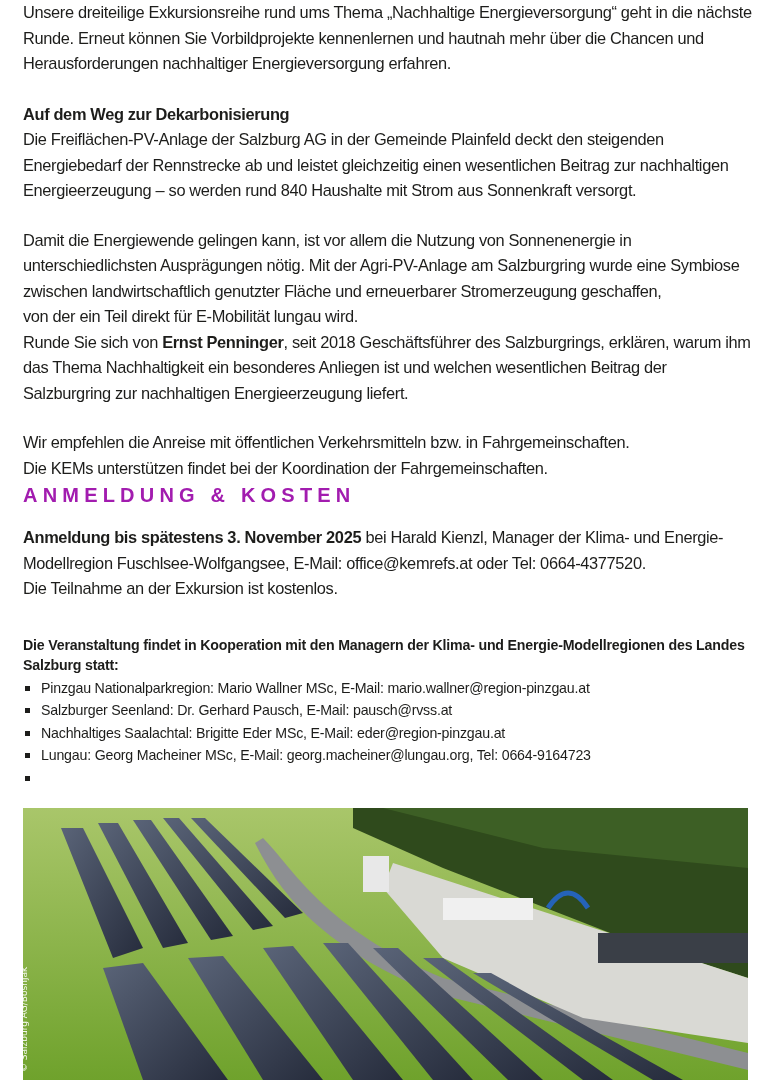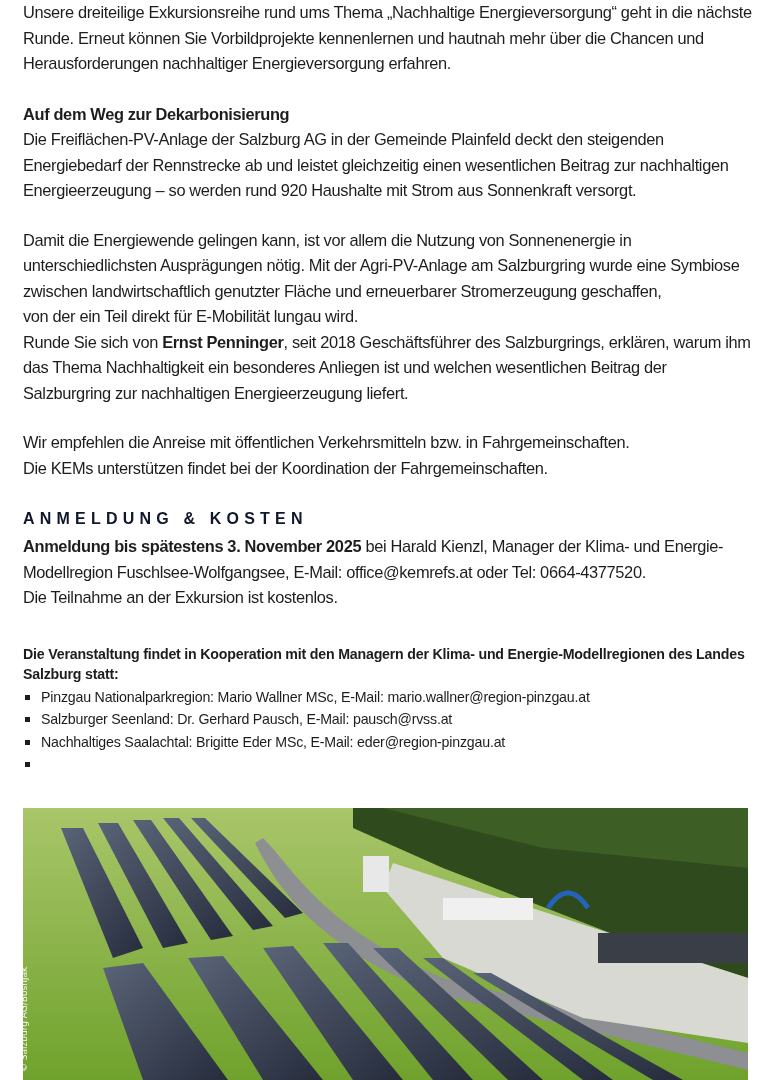--- a/index.html
+++ b/index.html
@@ -7,24 +7,24 @@
     width: 775px; height: 1080px; overflow: hidden; position: relative;
     font-family: "Liberation Sans", "DejaVu Sans", sans-serif;
     color: #1d1d1b;
   }
   .content { position: absolute; left: 23px; top: 0; width: 730px; }
   p { margin: 0; font-size: 16.4px; line-height: 25.5px; letter-spacing: -0.35px; }
   .intro { }
   .sub-head { font-weight: bold; margin-top: 25px; }
   .gap { margin-top: 24px; }
   .section-heading {
-    margin-top: 24px; color: #0f172a; font-weight: bold; font-size: 16px;
+    color: #a21caf; font-weight: bold; font-size: 20px;
     letter-spacing: 5.2px; line-height: 28px;
   }
-  .reg { margin-top: 1px; }
+  .reg { margin-top: 16px; }
   .small { font-size: 14.2px; line-height: 20px; letter-spacing: -0.2px; }
   .coop { margin-top: 33px; font-weight: bold; }
   ul.partners { list-style: none; margin: 2px 0 0 0; padding: 0; }
   ul.partners li { font-size: 14.2px; line-height: 22.5px; letter-spacing: -0.2px; position: relative; padding-left: 18px; }
   ul.partners li .bullet {
     position: absolute; left: 2px; top: 9px; width: 5px; height: 5px; background: #1d1d1b;
   }
   .photo {
     position: absolute; left: 23px; top: 808px; width: 725px; height: 272px; overflow: hidden;
     background: #7fae3a;
@@ -36,21 +36,21 @@
     font-family: "DejaVu Sans", sans-serif; opacity: 0.9;
   }
 </style>
 </head>
 <body>
 
 <div class="content">
   <p class="intro">Unsere dreiteilige Exkursionsreihe rund ums Thema „Nachhaltige Energieversorgung“ geht in die nächste Runde. Erneut können Sie Vorbildprojekte kennenlernen und hautnah mehr über die Chancen und Herausforderungen nachhaltiger Energieversorgung erfahren.</p>
 
   <p class="sub-head">Auf dem Weg zur Dekarbonisierung</p>
-  <p>Die Freiflächen-PV-Anlage der Salzburg AG in der Gemeinde Plainfeld deckt den steigenden Energiebedarf der Rennstrecke ab und leistet gleichzeitig einen wesentlichen Beitrag zur nachhaltigen Energieerzeugung – so werden rund 920 Haushalte mit Strom aus Sonnenkraft versorgt.</p>
+  <p>Die Freiflächen-PV-Anlage der Salzburg AG in der Gemeinde Plainfeld deckt den steigenden Energiebedarf der Rennstrecke ab und leistet gleichzeitig einen wesentlichen Beitrag zur nachhaltigen Energieerzeugung – so werden rund 840 Haushalte mit Strom aus Sonnenkraft versorgt.</p>
 
   <p class="gap">
     <span>Damit die Energiewende gelingen kann, ist vor allem die Nutzung von Sonnenenergie in unterschiedlichsten Ausprägungen nötig. Mit der Agri-PV-Anlage am Salzburgring wurde eine Symbiose zwischen landwirtschaftlich genutzter Fläche und erneuerbarer Stromerzeugung geschaffen,</span><br>
     <span>von der ein Teil direkt für E-Mobilität lungau wird.</span><br>
     <span>Runde Sie sich von </span><b>Ernst Penninger</b><span>, seit 2018 Geschäftsführer des Salzburgrings, erklären, warum ihm das Thema Nachhaltigkeit ein besonderes Anliegen ist und welchen wesentlichen Beitrag der Salzburgring zur nachhaltigen Energieerzeugung liefert.</span>
   </p>
 
   <p class="gap">
     <span>Wir empfehlen die Anreise mit öffentlichen Verkehrsmitteln bzw. in Fahrgemeinschaften.</span><br>
     <span>Die KEMs unterstützen findet bei der Koordination der Fahrgemeinschaften.</span>
@@ -61,21 +61,21 @@
   <p class="reg">
     <b>Anmeldung bis spätestens 3. November 2025</b><span> bei Harald Kienzl, Manager der Klima- und Energie-Modellregion Fuschlsee-Wolfgangsee, E-Mail: </span><span>office@kemrefs.at</span><span> oder Tel: 0664-4377520.</span><br>
     <span>Die Teilnahme an der Exkursion ist kostenlos.</span>
   </p>
 
   <p class="small coop">Die Veranstaltung findet in Kooperation mit den Managern der Klima- und Energie-Modellregionen des Landes Salzburg statt:</p>
   <ul class="partners">
     <li><span class="bullet"></span><span>Pinzgau Nationalparkregion: Mario Wallner MSc, E-Mail: mario.wallner@region-pinzgau.at</span></li>
     <li><span class="bullet"></span><span>Salzburger Seenland: Dr. Gerhard Pausch, E-Mail: pausch@rvss.at</span></li>
     <li><span class="bullet"></span><span>Nachhaltiges Saalachtal: Brigitte Eder MSc, E-Mail: eder@region-pinzgau.at</span></li>
-    <li><span class="bullet"></span></li>
+    <li><span class="bullet"></span><span>Lungau: Georg Macheiner MSc, E-Mail: georg.macheiner@lungau.org, Tel: 0664-9164723</span></li>
     <li><span class="bullet"></span></li>
   </ul>
 </div>
 
 <div class="photo">
   <svg width="725" height="272" viewBox="0 0 725 272">
     <defs>
       <linearGradient id="grass" x1="0" y1="0" x2="0" y2="1">
         <stop offset="0" stop-color="#a9c66a"></stop>
         <stop offset="1" stop-color="#6fa22c"></stop>

